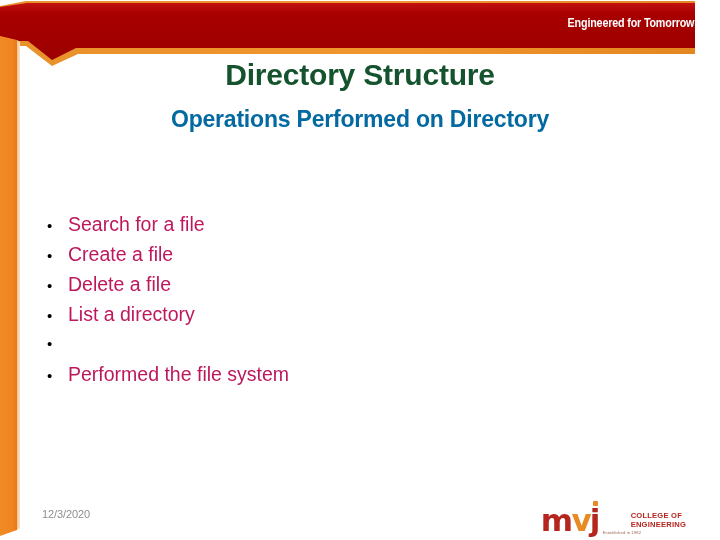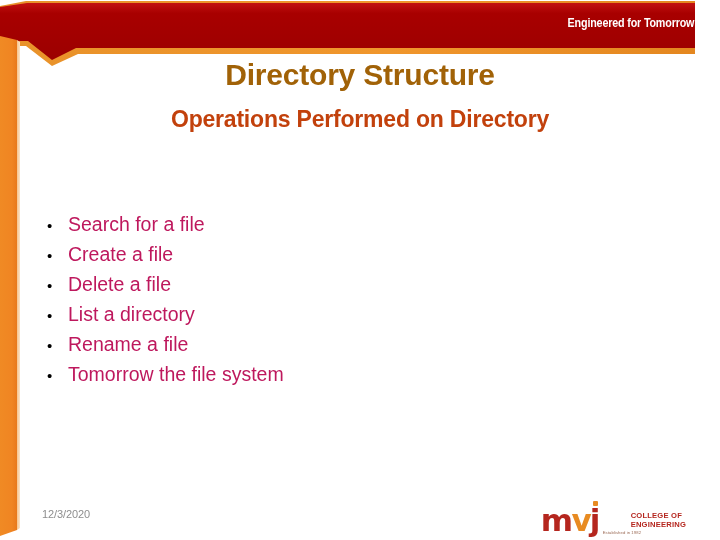--- a/index.html
+++ b/index.html
@@ -61,33 +61,33 @@
 
   
   .title {
     position: absolute;
     left: 60px;
     top: 58px;
     width: 600px;
     text-align: center;
     font-size: 30px;
     font-weight: bold;
-    color: #a16207;
+    color: #14532d;
     letter-spacing: -0.2px;
     white-space: nowrap;
   }
   .subtitle {
     position: absolute;
     left: 60px;
     top: 106px;
     width: 600px;
     text-align: center;
     font-size: 23px;
     font-weight: bold;
-    color: #c2410c;
+    color: #0369a1;
     letter-spacing: -0.2px;
     white-space: nowrap;
   }
 
   
   .bullets {
     position: absolute;
     left: 44px;
     top: 209px;
     width: 460px;
@@ -243,25 +243,24 @@
     <li class="bullet-row">
       <span class="bullet-dot">•</span>
       <span class="bullet-text">Delete a file</span>
     </li>
     <li class="bullet-row">
       <span class="bullet-dot">•</span>
       <span class="bullet-text">List a directory</span>
     </li>
     <li class="bullet-row">
       <span class="bullet-dot">•</span>
-      <span class="bullet-text">Rename a file</span>
-    </li>
-    <li class="bullet-row">
-      <span class="bullet-dot">•</span>
-      <span class="bullet-text">Tomorrow the file system</span>
+    </li>
+    <li class="bullet-row">
+      <span class="bullet-dot">•</span>
+      <span class="bullet-text">Performed the file system</span>
     </li>
   </ul>
 
   <div class="footer-date">12/3/2020</div>
 
   <div class="logo">
     <span class="logo-mark">
       <span class="logo-m">m</span><span class="logo-v">v</span><span class="logo-j"><span>j</span><span class="logo-dot"></span></span>
     </span>
     <span class="logo-text">

